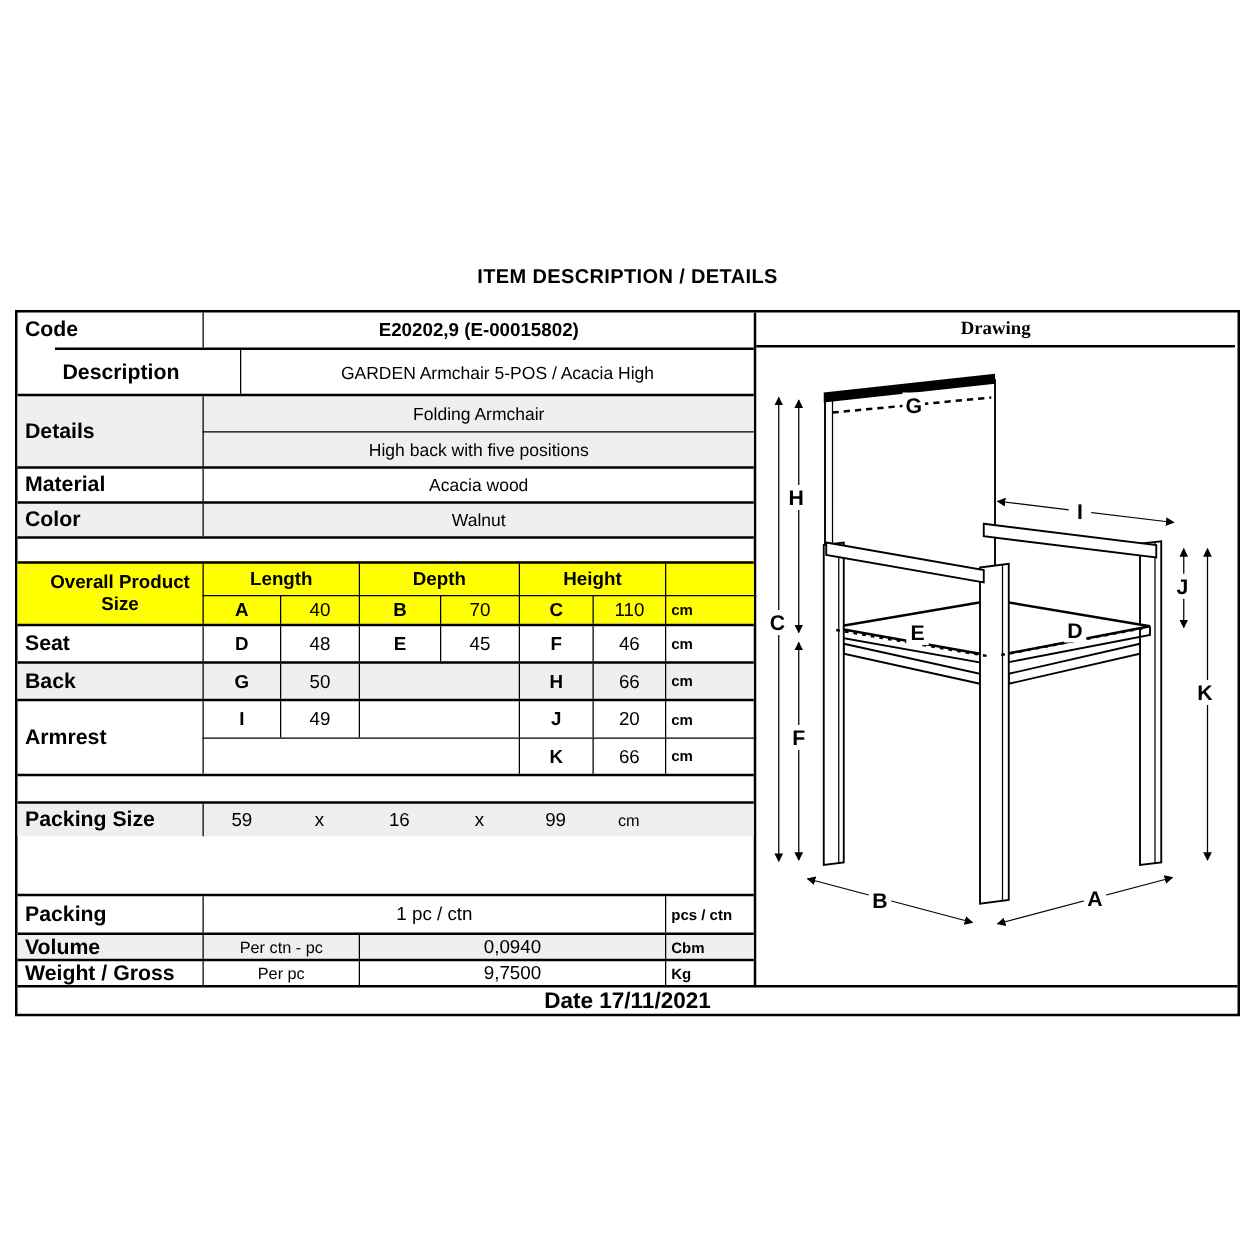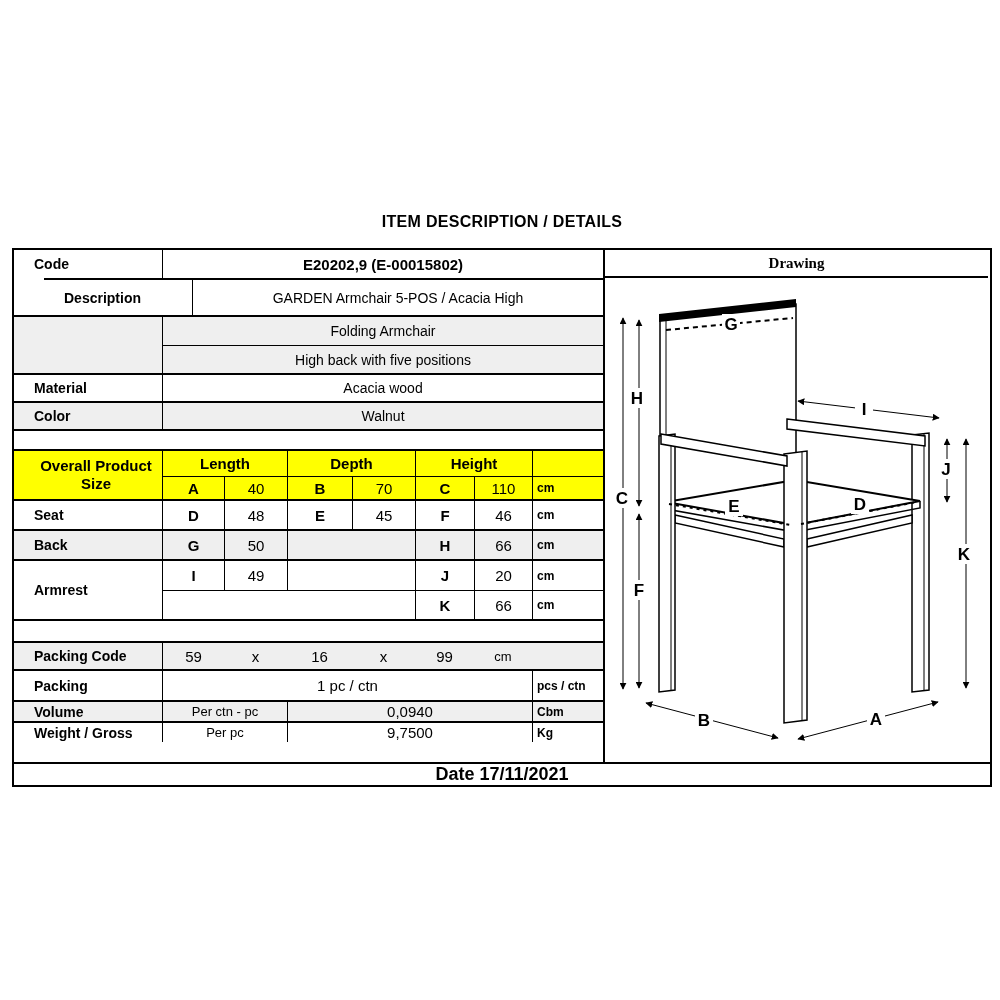--- a/index.html
+++ b/index.html
@@ -12,29 +12,29 @@
 
   #spec-table { position:absolute; top:248px; left:12px; width:980px;
     border:2px solid #000; background:#fff; }
   #table-body { display:flex; }
   #left-section { width:591px; border-right:2px solid #000; }
   #right-section { width:383px; display:flex; flex-direction:column; }
 
   .row { display:grid; }
   .cols2   { grid-template-columns:148px 1fr; }
   .cols8   { grid-template-columns:148px 62px 63px 65px 63px 59px 58px 73px; }
-  .colsPack{ grid-template-columns:148px 370px 73px; }
+  .colsPack{ grid-template-columns:148px 370px 73px;margin-top:46px; }
   .colsVol { grid-template-columns:148px 125px 245px 73px; }
 
   .bt2 { border-top:2px solid #000; }
   .cell { display:flex; align-items:center; justify-content:center;
     font-size:14px; overflow:hidden; }
   .bl { border-left:1px solid #000; }
   .it1 { border-top:1px solid #000; }
-  .lbl { justify-content:flex-start; padding-left:20px; font-weight:bold; font-size:14px; }
+  .lbl { justify-content:flex-start; padding-left:6px; font-weight:bold; font-size:17px; }
   .key { font-weight:bold; font-size:15px; }
   .num { font-size:15px; }
   .unit { justify-content:flex-start; padding-left:4px; font-weight:bold; font-size:12px; }
   .valb { font-weight:bold; font-size:15px; }
   .basis { font-size:13px; }
   .shade { background:#efefef; }
   .hl { background:#ffff00; }
 
   .h28 { height:28px; } .h37 { height:37px;margin-left:30px; } .h20 { height:20px; }
   .h30 { height:30px; } .h22 { height:22px; } .h31 { height:31px; }
@@ -73,20 +73,21 @@
           <div class="cell lbl">Code</div>
           <div class="cell bl valb">E20202,9 (E-00015802)</div>
         </div>
 
         <div class="row cols2 h37 bt2">
           <div class="cell lbl">Description</div>
           <div class="cell bl">GARDEN Armchair 5-POS / Acacia High</div>
         </div>
 
         <div class="row cols2 bt2 block-details shade">
+          <div class="cell lbl span-rows">Details</div>
           <div class="cell bl" style="grid-column:2">Folding Armchair</div>
           <div class="cell bl it1" style="grid-column:2">High back with five positions</div>
         </div>
 
         <div class="row cols2 h28 bt2">
           <div class="cell lbl">Material</div>
           <div class="cell bl">Acacia wood</div>
         </div>
 
         <div class="row cols2 h28 bt2 shade">
@@ -145,21 +146,21 @@
           <div class="cell bl unit" style="grid-column:8">cm</div>
           <div class="cell bl it1" style="grid-column:2/6"></div>
           <div class="cell bl it1 key" style="grid-column:6">K</div>
           <div class="cell bl it1 num" style="grid-column:7">66</div>
           <div class="cell bl it1 unit" style="grid-column:8">cm</div>
         </div>
 
         <div class="h22 bt2"></div>
 
         <div class="row cols8 h28 bt2 shade">
-          <div class="cell lbl">Packing Code</div>
+          <div class="cell lbl">Packing Size</div>
           <div class="cell bl num">59</div>
           <div class="cell num">x</div>
           <div class="cell num">16</div>
           <div class="cell num">x</div>
           <div class="cell num">99</div>
           <div class="cell basis">cm</div>
           <div class="cell"></div>
         </div>
 
         <div class="row colsPack h31 bt2">

